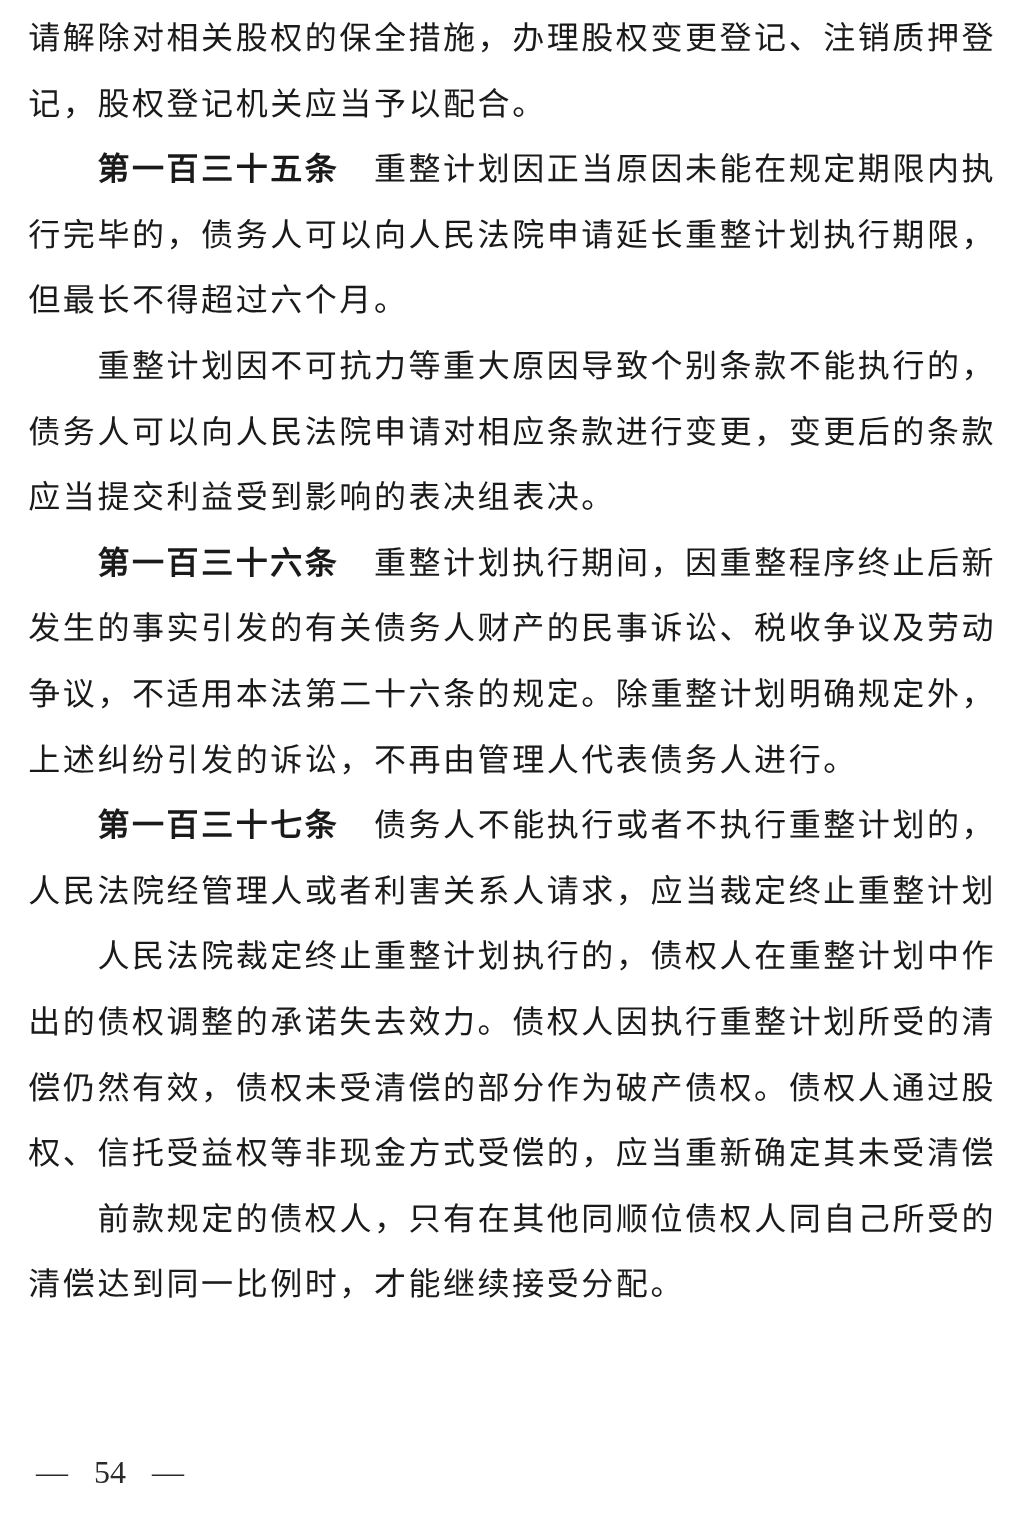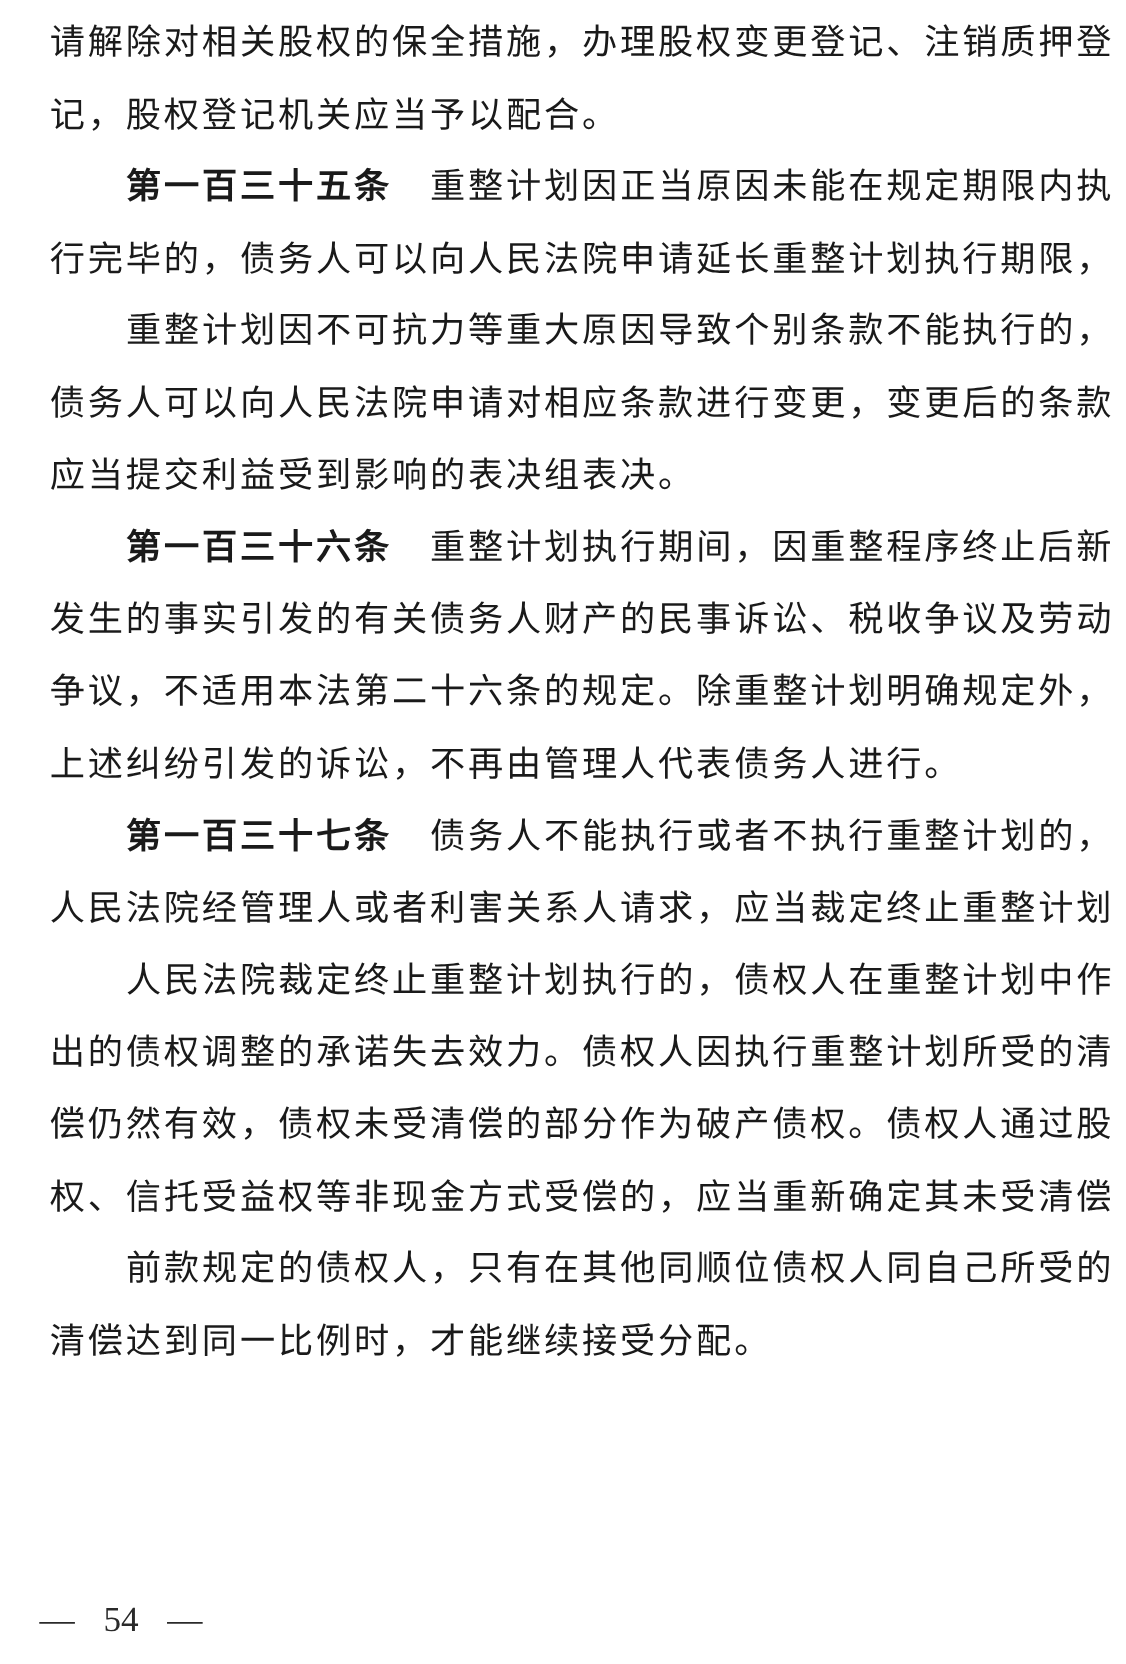--- a/index.html
+++ b/index.html
@@ -26,21 +26,20 @@
     position: absolute;
     top: 6px;
     left: 27px;
     width: 969px;
   }
   .line {
     height: 65.6px;
     line-height: 65.6px;
     white-space: nowrap;
     font-size: 32px;
-    margin-left: 17px;
   }
   .line.indent {
     padding-left: 69.2px;
     text-decoration: underline;
   }
   .cell {
     display: inline-block;
     width: 34.57px;
     text-align: center;
     vertical-align: top;
@@ -67,20 +66,21 @@
 </head>
 <body style="color: rgb(26, 26, 26); background: rgb(255, 255, 255);">
 
 <div class="page">
 
   <div class="text-content">
       <div class="line"><span class="cell">请</span><span class="cell">解</span><span class="cell">除</span><span class="cell">对</span><span class="cell">相</span><span class="cell">关</span><span class="cell">股</span><span class="cell">权</span><span class="cell">的</span><span class="cell">保</span><span class="cell">全</span><span class="cell">措</span><span class="cell">施</span><span class="cell">，</span><span class="cell">办</span><span class="cell">理</span><span class="cell">股</span><span class="cell">权</span><span class="cell">变</span><span class="cell">更</span><span class="cell">登</span><span class="cell">记</span><span class="cell">、</span><span class="cell">注</span><span class="cell">销</span><span class="cell">质</span><span class="cell">押</span><span class="cell">登</span></div>
       <div class="line"><span class="cell">记</span><span class="cell">，</span><span class="cell">股</span><span class="cell">权</span><span class="cell">登</span><span class="cell">记</span><span class="cell">机</span><span class="cell">关</span><span class="cell">应</span><span class="cell">当</span><span class="cell">予</span><span class="cell">以</span><span class="cell">配</span><span class="cell">合</span><span class="cell">。</span></div>
       <div class="line indent"><span class="cell bold">第</span><span class="cell bold">一</span><span class="cell bold">百</span><span class="cell bold">三</span><span class="cell bold">十</span><span class="cell bold">五</span><span class="cell bold">条</span><span class="cell">　</span><span class="cell">重</span><span class="cell">整</span><span class="cell">计</span><span class="cell">划</span><span class="cell">因</span><span class="cell">正</span><span class="cell">当</span><span class="cell">原</span><span class="cell">因</span><span class="cell">未</span><span class="cell">能</span><span class="cell">在</span><span class="cell">规</span><span class="cell">定</span><span class="cell">期</span><span class="cell">限</span><span class="cell">内</span><span class="cell">执</span></div>
       <div class="line"><span class="cell">行</span><span class="cell">完</span><span class="cell">毕</span><span class="cell">的</span><span class="cell">，</span><span class="cell">债</span><span class="cell">务</span><span class="cell">人</span><span class="cell">可</span><span class="cell">以</span><span class="cell">向</span><span class="cell">人</span><span class="cell">民</span><span class="cell">法</span><span class="cell">院</span><span class="cell">申</span><span class="cell">请</span><span class="cell">延</span><span class="cell">长</span><span class="cell">重</span><span class="cell">整</span><span class="cell">计</span><span class="cell">划</span><span class="cell">执</span><span class="cell">行</span><span class="cell">期</span><span class="cell">限</span><span class="cell">，</span></div>
+      <div class="line"><span class="cell">但</span><span class="cell">最</span><span class="cell">长</span><span class="cell">不</span><span class="cell">得</span><span class="cell">超</span><span class="cell">过</span><span class="cell">六</span><span class="cell">个</span><span class="cell">月</span><span class="cell">。</span></div>
       <div class="line indent"><span class="cell">重</span><span class="cell">整</span><span class="cell">计</span><span class="cell">划</span><span class="cell">因</span><span class="cell">不</span><span class="cell">可</span><span class="cell">抗</span><span class="cell">力</span><span class="cell">等</span><span class="cell">重</span><span class="cell">大</span><span class="cell">原</span><span class="cell">因</span><span class="cell">导</span><span class="cell">致</span><span class="cell">个</span><span class="cell">别</span><span class="cell">条</span><span class="cell">款</span><span class="cell">不</span><span class="cell">能</span><span class="cell">执</span><span class="cell">行</span><span class="cell">的</span><span class="cell">，</span></div>
       <div class="line"><span class="cell">债</span><span class="cell">务</span><span class="cell">人</span><span class="cell">可</span><span class="cell">以</span><span class="cell">向</span><span class="cell">人</span><span class="cell">民</span><span class="cell">法</span><span class="cell">院</span><span class="cell">申</span><span class="cell">请</span><span class="cell">对</span><span class="cell">相</span><span class="cell">应</span><span class="cell">条</span><span class="cell">款</span><span class="cell">进</span><span class="cell">行</span><span class="cell">变</span><span class="cell">更</span><span class="cell">，</span><span class="cell">变</span><span class="cell">更</span><span class="cell">后</span><span class="cell">的</span><span class="cell">条</span><span class="cell">款</span></div>
       <div class="line"><span class="cell">应</span><span class="cell">当</span><span class="cell">提</span><span class="cell">交</span><span class="cell">利</span><span class="cell">益</span><span class="cell">受</span><span class="cell">到</span><span class="cell">影</span><span class="cell">响</span><span class="cell">的</span><span class="cell">表</span><span class="cell">决</span><span class="cell">组</span><span class="cell">表</span><span class="cell">决</span><span class="cell">。</span></div>
       <div class="line indent"><span class="cell bold">第</span><span class="cell bold">一</span><span class="cell bold">百</span><span class="cell bold">三</span><span class="cell bold">十</span><span class="cell bold">六</span><span class="cell bold">条</span><span class="cell">　</span><span class="cell">重</span><span class="cell">整</span><span class="cell">计</span><span class="cell">划</span><span class="cell">执</span><span class="cell">行</span><span class="cell">期</span><span class="cell">间</span><span class="cell">，</span><span class="cell">因</span><span class="cell">重</span><span class="cell">整</span><span class="cell">程</span><span class="cell">序</span><span class="cell">终</span><span class="cell">止</span><span class="cell">后</span><span class="cell">新</span></div>
       <div class="line"><span class="cell">发</span><span class="cell">生</span><span class="cell">的</span><span class="cell">事</span><span class="cell">实</span><span class="cell">引</span><span class="cell">发</span><span class="cell">的</span><span class="cell">有</span><span class="cell">关</span><span class="cell">债</span><span class="cell">务</span><span class="cell">人</span><span class="cell">财</span><span class="cell">产</span><span class="cell">的</span><span class="cell">民</span><span class="cell">事</span><span class="cell">诉</span><span class="cell">讼</span><span class="cell">、</span><span class="cell">税</span><span class="cell">收</span><span class="cell">争</span><span class="cell">议</span><span class="cell">及</span><span class="cell">劳</span><span class="cell">动</span></div>
       <div class="line"><span class="cell">争</span><span class="cell">议</span><span class="cell">，</span><span class="cell">不</span><span class="cell">适</span><span class="cell">用</span><span class="cell">本</span><span class="cell">法</span><span class="cell">第</span><span class="cell">二</span><span class="cell">十</span><span class="cell">六</span><span class="cell">条</span><span class="cell">的</span><span class="cell">规</span><span class="cell">定</span><span class="cell">。</span><span class="cell">除</span><span class="cell">重</span><span class="cell">整</span><span class="cell">计</span><span class="cell">划</span><span class="cell">明</span><span class="cell">确</span><span class="cell">规</span><span class="cell">定</span><span class="cell">外</span><span class="cell">，</span></div>
       <div class="line"><span class="cell">上</span><span class="cell">述</span><span class="cell">纠</span><span class="cell">纷</span><span class="cell">引</span><span class="cell">发</span><span class="cell">的</span><span class="cell">诉</span><span class="cell">讼</span><span class="cell">，</span><span class="cell">不</span><span class="cell">再</span><span class="cell">由</span><span class="cell">管</span><span class="cell">理</span><span class="cell">人</span><span class="cell">代</span><span class="cell">表</span><span class="cell">债</span><span class="cell">务</span><span class="cell">人</span><span class="cell">进</span><span class="cell">行</span><span class="cell">。</span></div>
       <div class="line indent"><span class="cell bold">第</span><span class="cell bold">一</span><span class="cell bold">百</span><span class="cell bold">三</span><span class="cell bold">十</span><span class="cell bold">七</span><span class="cell bold">条</span><span class="cell">　</span><span class="cell">债</span><span class="cell">务</span><span class="cell">人</span><span class="cell">不</span><span class="cell">能</span><span class="cell">执</span><span class="cell">行</span><span class="cell">或</span><span class="cell">者</span><span class="cell">不</span><span class="cell">执</span><span class="cell">行</span><span class="cell">重</span><span class="cell">整</span><span class="cell">计</span><span class="cell">划</span><span class="cell">的</span><span class="cell">，</span></div>
       <div class="line"><span class="cell">人</span><span class="cell">民</span><span class="cell">法</span><span class="cell">院</span><span class="cell">经</span><span class="cell">管</span><span class="cell">理</span><span class="cell">人</span><span class="cell">或</span><span class="cell">者</span><span class="cell">利</span><span class="cell">害</span><span class="cell">关</span><span class="cell">系</span><span class="cell">人</span><span class="cell">请</span><span class="cell">求</span><span class="cell">，</span><span class="cell">应</span><span class="cell">当</span><span class="cell">裁</span><span class="cell">定</span><span class="cell">终</span><span class="cell">止</span><span class="cell">重</span><span class="cell">整</span><span class="cell">计</span><span class="cell">划</span></div>
       <div class="line indent"><span class="cell">人</span><span class="cell">民</span><span class="cell">法</span><span class="cell">院</span><span class="cell">裁</span><span class="cell">定</span><span class="cell">终</span><span class="cell">止</span><span class="cell">重</span><span class="cell">整</span><span class="cell">计</span><span class="cell">划</span><span class="cell">执</span><span class="cell">行</span><span class="cell">的</span><span class="cell">，</span><span class="cell">债</span><span class="cell">权</span><span class="cell">人</span><span class="cell">在</span><span class="cell">重</span><span class="cell">整</span><span class="cell">计</span><span class="cell">划</span><span class="cell">中</span><span class="cell">作</span></div>

